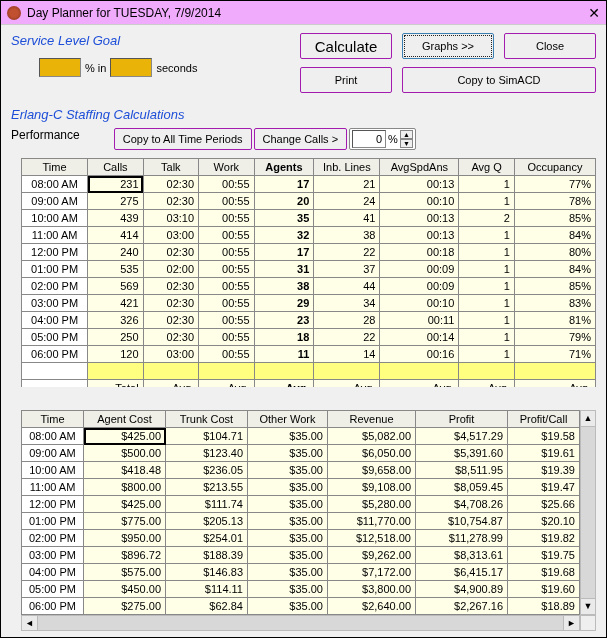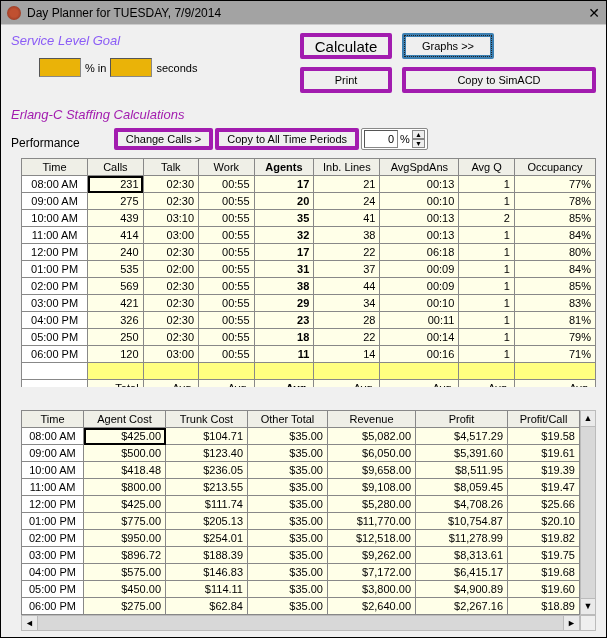--- a/index.html
+++ b/index.html
@@ -1,35 +1,35 @@
 <!DOCTYPE html>
 <html><head>
 <meta charset="utf-8">
 <style>
 * { box-sizing: border-box; font-family: Tahoma, Arial, sans-serif; font-size: 11px; }
 body { margin: 0; background: #fff; }
 .window { width: 607px; height: 638px; border: 1px solid #000; background: #f0f0f0; display: flex; flex-direction: column; }
-.titlebar { height: 24px; background: #a3a3a3; border-bottom: 1px solid #ccc; display: flex; align-items: center; padding: 0 6px; }
+.titlebar { height: 24px; background: #f0abfc; border-bottom: 1px solid #ccc; display: flex; align-items: center; padding: 0 6px; }
 .titlebar-icon { width: 14px; height: 14px; background: radial-gradient(circle,#c05030 40%,#803020 100%); border-radius: 50%; margin-right: 6px; }
 .title-text { flex: 1; font-size: 12px; }
 .close-x { width: 30px; text-align: right; font-size: 14px; cursor: default; }
 .content { padding: 8px 10px 6px 10px; flex: 1; display: flex; flex-direction: column; overflow: hidden; }
 .toprow { display: flex; align-items: flex-start; margin-bottom: 8px; }
 .svc-goal { flex: 0 0 auto; }
-.svc-title { color: #8b5cf6; font-style: italic; font-size: 13px; margin-bottom: 10px; }
+.svc-title { color: #1d4ed8; font-style: italic; font-size: 13px; margin-bottom: 10px; }
 .svc-line { display: flex; align-items: center; gap: 4px; margin-left: 28px; }
 input.box { border: 1px solid #888; border-top-color:#555; border-left-color:#555; background: #eab308; height: 19px; padding: 2px 20px; text-align: center; width: 34px; }
 .btns-area { margin-left: auto; display: grid; grid-template-columns: repeat(3,92px); grid-auto-rows: 26px; gap: 8px 10px; }
-.btn { border: 4px solid #a21caf; background: #efefef; border-radius: 2px; display: flex; align-items: center; justify-content: center; cursor: default; padding: 0 4px; }
+.btn { border: 1px solid #a21caf; background: #efefef; border-radius: 2px; display: flex; align-items: center; justify-content: center; cursor: default; padding: 0 4px; }
 .btn-big { font-size: 15px; }
 .btn-selected { outline: 1px dotted #222; outline-offset: -3px; border-color:#3c7fb1; }
 .r2c1 { grid-column: 1; grid-row: 2; }
 .r2c2 { grid-column: 2 / span 2; grid-row: 2; }
-.sec-title { color: #a21caf; font-style: italic; font-size: 13px; margin: 6px 0 6px 0; }
-.perf-row { display: flex; align-items: flex-end; gap: 2px; margin-bottom: 8px; }
+.sec-title { color: #1d4ed8; font-style: italic; font-size: 13px; margin: 6px 0 6px 0; }
+.perf-row { display: flex; align-items: flex-start; gap: 2px; margin-bottom: 8px; }
 .perf-label { font-size: 12px; }
 .spinwrap { display: flex; align-items: center; gap: 2px; border:1px solid #888; border-radius:2px; padding:1px 2px; background:#fff; }
 .spinbox { border: 1px solid #888; border-top-color:#555; border-left-color:#555; background:#fff; width: 34px; height: 18px; text-align:right; padding:1px 3px; }
 .spin-arrows { display:flex; flex-direction:column; }
 .arrow { width: 13px; height: 9px; border:1px solid #888; background:#efefef; font-size:7px; line-height:7px; text-align:center; cursor:default; }
 .tables { flex:1; overflow:hidden; display:flex; flex-direction:column; gap:23px;padding-left:10px; }
 .tbl-wrap { border: 0; overflow:hidden; position:relative; }
 table { border-collapse: collapse; width: 100%; background:#fff; table-layout: fixed; }
 th, td { border: 1px solid #888; padding: 1px 4px; height: 17px; overflow:hidden; white-space:nowrap; }
 th { background: #efefe7; font-weight: normal; text-align: center; }
@@ -66,32 +66,33 @@
         <div class="svc-line">
           <input class="box" value="80" style="">
           <span>%  in</span>
           <input class="box" value="15" style="">
           <span>seconds</span>
         </div>
       </div>
       <div class="btns-area">
         <div class="btn btn-big">Calculate</div>
         <div class="btn btn-selected">Graphs &gt;&gt;</div>
+        <div class="btn">Close</div>
         <div class="btn r2c1">Print</div>
         <div class="btn r2c2">Copy to SimACD</div>
       </div>
     </div>
 
     <div class="sec-title">Erlang-C Staffing Calculations</div>
 
     <div class="perf-row">
       <span class="perf-label">Performance</span>
       <div style="flex:0 0 30px"></div>
+      <div class="btn" style="height:22px;padding:0 8px">Copy to All Time Periods</div>
       <div class="btn" style="height:22px;padding:0 8px">Change Calls &gt;</div>
-      <div class="btn" style="height:22px;padding:0 8px">Copy to All Time Periods</div>
       <div class="spinwrap">
         <input class="spinbox" value="0" style="">
         <span>%</span>
         <div class="spin-arrows">
           <div class="arrow">▲</div>
           <div class="arrow">▼</div>
         </div>
       </div>
     </div>
 
@@ -168,21 +169,21 @@
                 <td>1</td>
                 <td>84%</td>
               </tr>
               <tr>
                 <td class="timec">12:00 PM</td>
                 <td>240</td>
                 <td>02:30</td>
                 <td>00:55</td>
                 <td class="bold">17</td>
                 <td>22</td>
-                <td>06:18</td>
+                <td>00:18</td>
                 <td>1</td>
                 <td>80%</td>
               </tr>
               <tr>
                 <td class="timec">01:00 PM</td>
                 <td>535</td>
                 <td>02:00</td>
                 <td>00:55</td>
                 <td class="bold">31</td>
                 <td>37</td>
@@ -293,21 +294,21 @@
                   <col style="width:80px">
                   <col style="width:88px">
                   <col style="width:92px">
                   <col style="width:72px">
                 </colgroup>
               <thead>
                   <tr id="t2h">
                     <th>Time</th>
                     <th>Agent Cost</th>
                     <th>Trunk Cost</th>
-                    <th>Other Total</th>
+                    <th>Other Work</th>
                     <th>Revenue</th>
                     <th>Profit</th>
                     <th>Profit/Call</th>
                   </tr>
                 </thead>
               <tbody id="t2b">
                   <tr>
                     <td class="timec">08:00 AM</td>
                     <td class="sel-cell">$425.00</td>
                     <td>$104.71</td>

